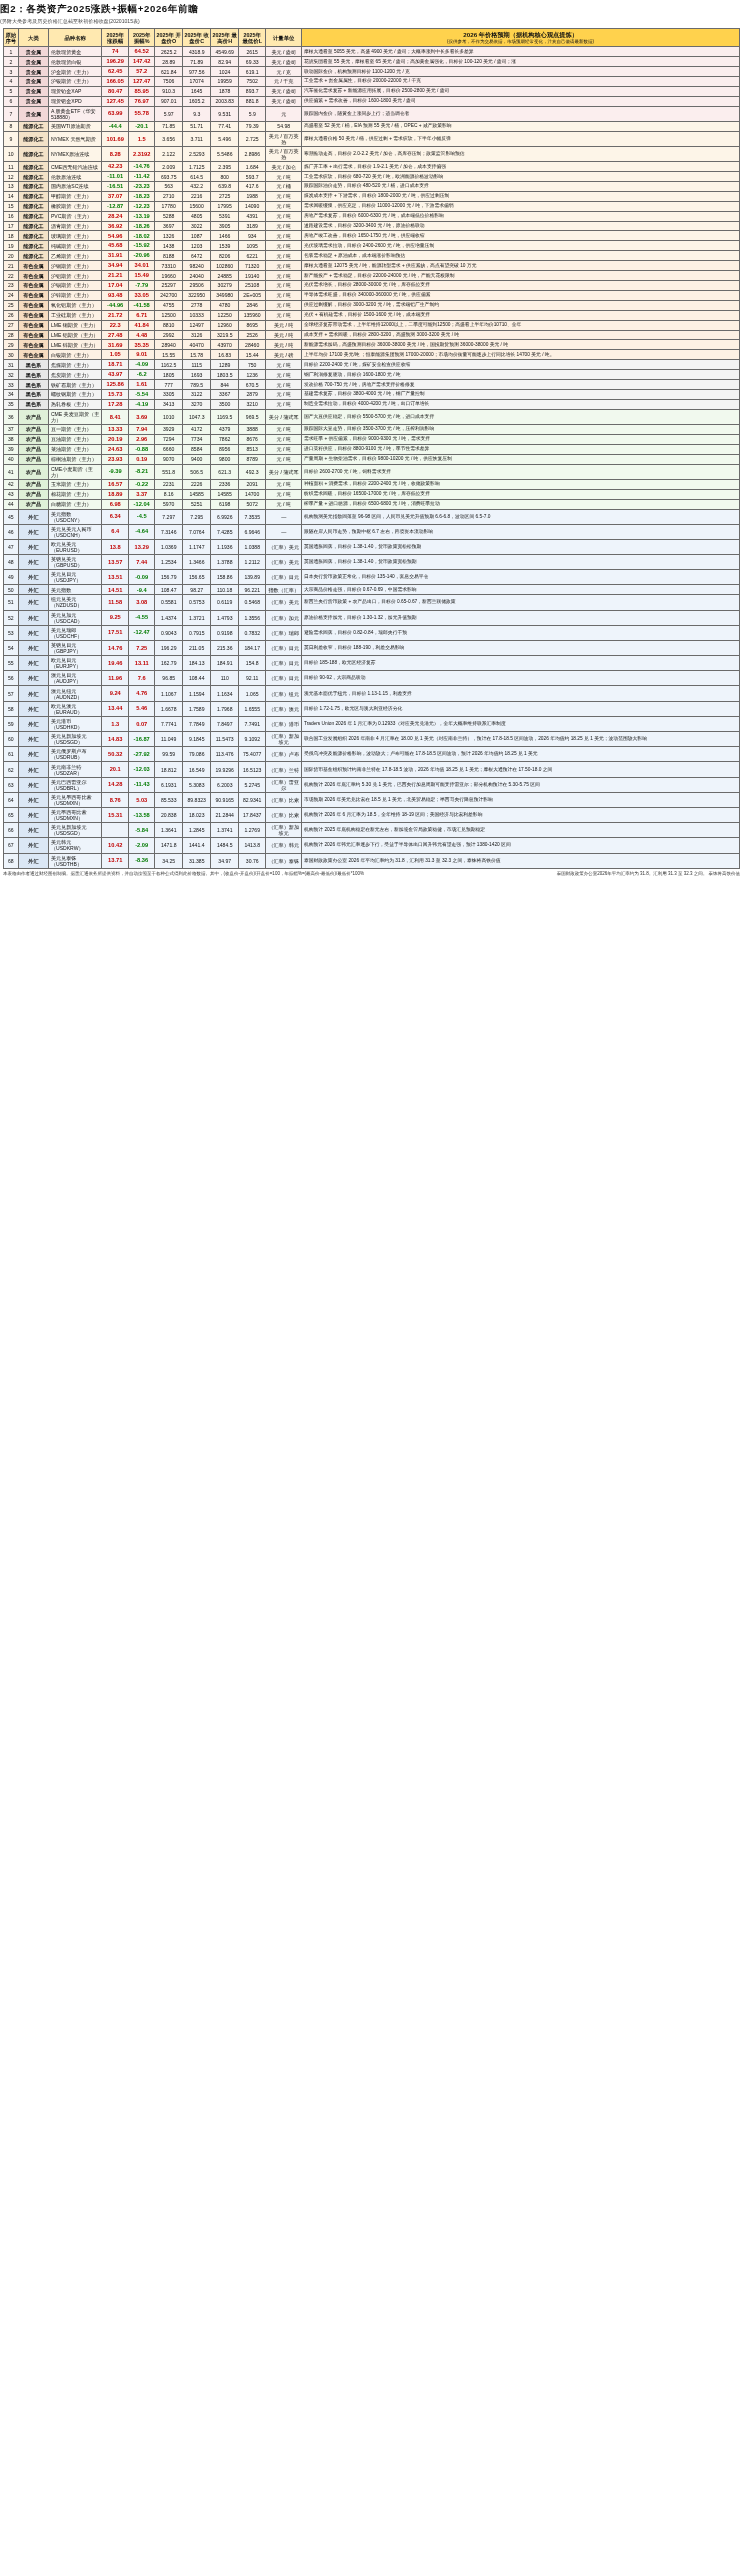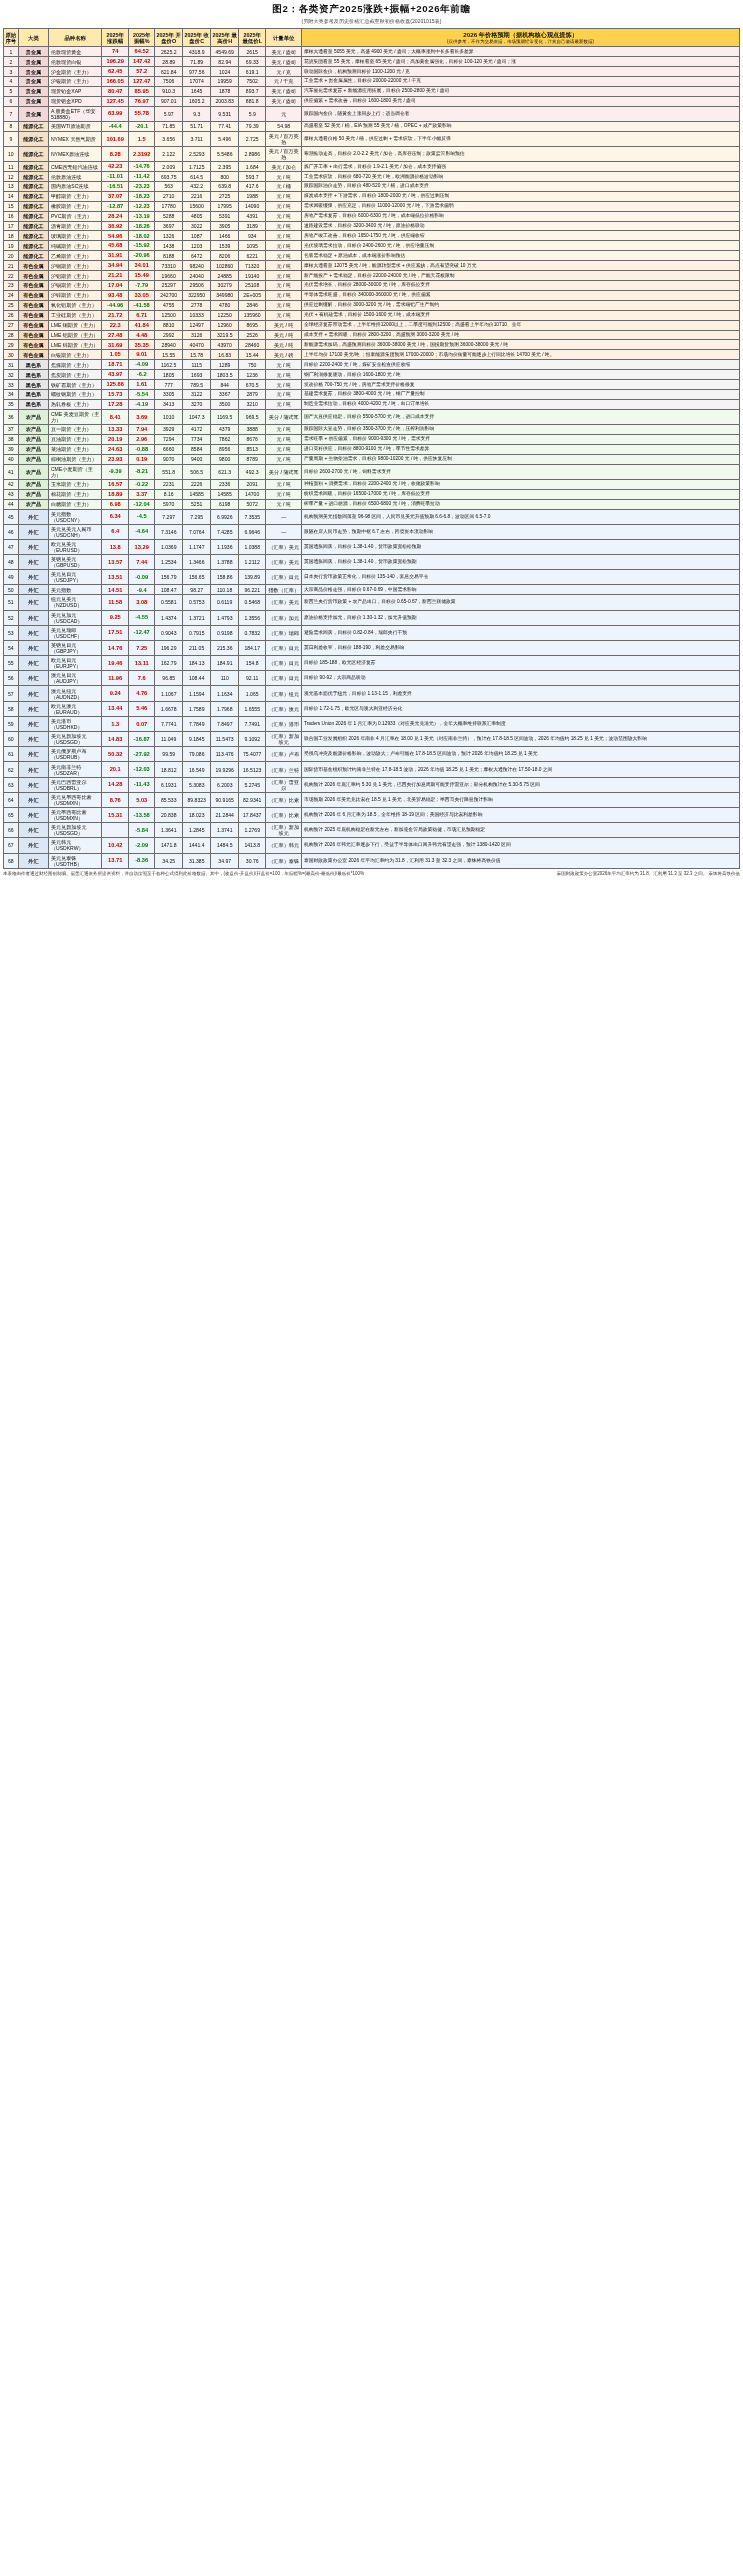--- a/index.html
+++ b/index.html
@@ -1,18 +1,18 @@
 <!DOCTYPE html>
 <html style="font-size:9px"><head>
 <meta charset="utf-8">
 <style>
   html,body{margin:0;padding:0;background:#ffffff;}
   body{font-family:"Liberation Sans","DejaVu Sans",sans-serif;}
   #page{width:743px;min-height:2576px;position:relative;background:#fff;}
-  .title-wrap{text-align:center;padding:3.4px 0 1.1px 0;}
+  .title-wrap{padding:3.4px 0 1.1px 0;}
   .title{font-size:9.6px;font-weight:bold;color:#111;letter-spacing:0.6px;}
   .subtitle{font-size:5.1px;color:#444;margin-top:1.7px;}
   table{border-collapse:collapse;width:737px;margin:2.3px auto 0 auto;table-layout:fixed;}
   th,td{border:0.6px solid #6b6b6b;vertical-align:middle;}
   thead th{background:#ffe9b0;font-size:5.4px;font-weight:bold;color:#111;padding:1.7px 1.1px;line-height:1.15;text-align:center;}
   thead th.hdr-forecast{background:#ffd24d;font-size:6.2px;}
   td{font-size:5.1px;padding:1.1px 1.7px;line-height:1.18;color:#111;}
   td.idx{text-align:center;font-size:5.1px;}
   td.cat{text-align:center;font-weight:bold;font-size:5.1px;}
   td.name{font-size:5.1px;}

